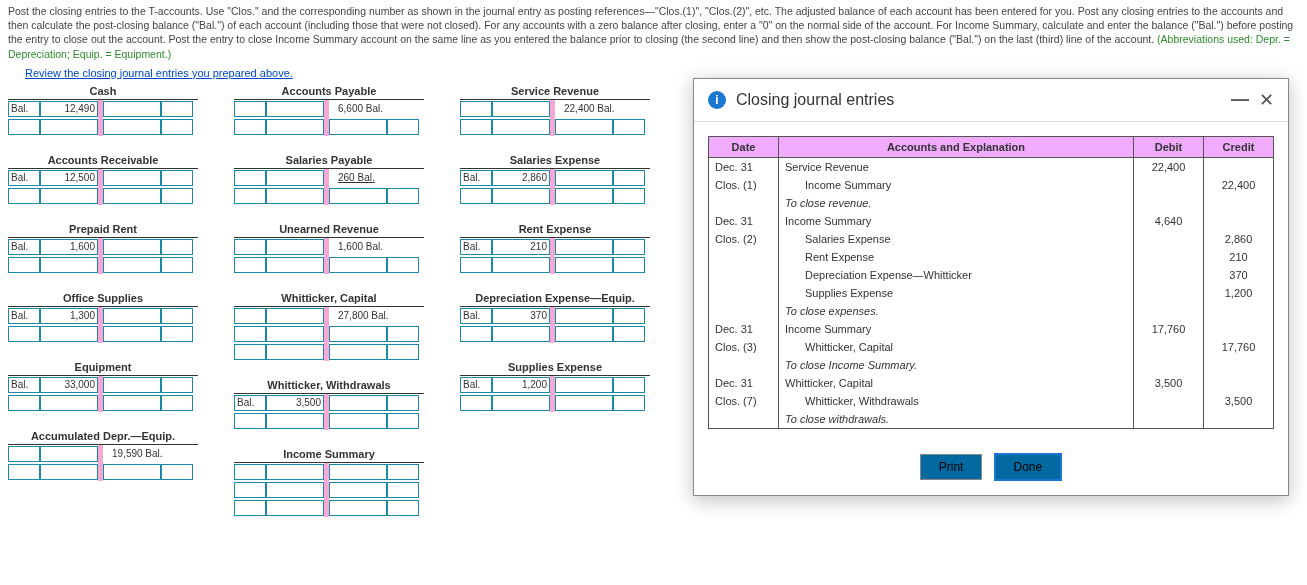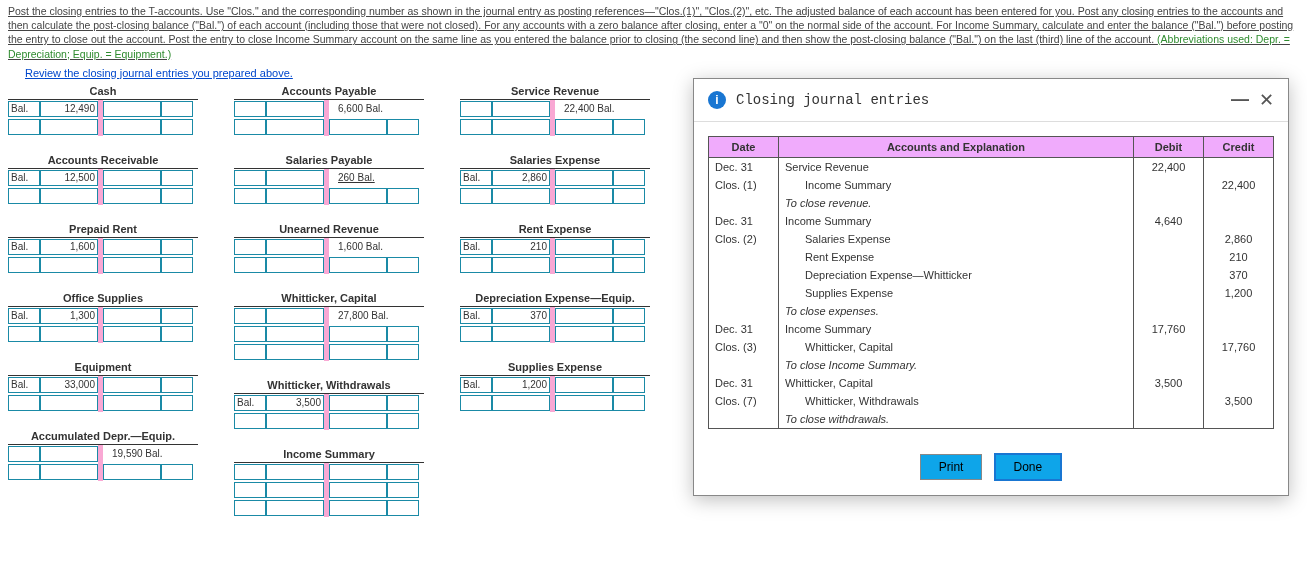--- a/index.html
+++ b/index.html
@@ -1,47 +1,47 @@
 <!DOCTYPE html>
 <html><head>
 <meta charset="utf-8">
 <style>
   * { box-sizing: border-box; margin: 0; padding: 0; }
   body { font-family: Arial, sans-serif; font-size: 11px; color: #333; background: #fff; width: 1307px; height: 585px; position: relative; padding: 4px 8px; }
-  .instructions { color: #444; line-height: 1.35; margin-bottom: 6px; font-size: 10.5px; text-decoration: underline; }
+  .instructions { color: #444; line-height: 1.35; margin-bottom: 6px; font-size: 10.5px; }
   .abbrev { color: #2e8b2e; }
   .review-link { color: #0047cc; text-decoration: underline; font-size: 11px; display: inline-block; margin-bottom: 6px; padding-left: 17px; }
   .taccounts { display: flex; gap: 36px; }
   .col { display: flex; flex-direction: column; gap: 18px; }
   .tacc { width: 190px; }
   .tacc-title { text-align: center; font-weight: 600; font-size: 11px; border-bottom: 1px solid #333; padding-bottom: 2px; }
   .tacc-body { display: flex; }
   .tside { width: 50%; }
   .tside.left { border-right: 5px solid #f9a8d4; }
   .trow { display: flex; height: 18px; align-items: center; }
   .cell { border: 1px solid #1a8aa6; height: 16px; background: #fff; font-size: 10px; padding: 0 2px; display: flex; align-items: center; }
   .lbl { width: 32px; justify-content: flex-start; }
   .val { width: 58px; justify-content: flex-end; }
   .balr { font-size: 10px; padding: 0 3px; white-space: nowrap; }
   
   .modal { position: absolute; right: 18px; top: 78px; width: 596px; background: #fff; border: 1px solid #888; box-shadow: 0 4px 18px rgba(0,0,0,.25); }
   .modal-hdr { display: flex; align-items: center; padding: 10px 14px; border-bottom: 1px solid #ddd; }
   .info-ico { width: 18px; height: 18px; border-radius: 50%; background: #1976d2; color: #fff; font-weight: bold; display: flex; align-items: center; justify-content: center; font-size: 12px; margin-right: 10px; }
-  .modal-title { font-size: 14px; color: #333; flex: 1; font-family: Liberation Mono, monospace; }
+  .modal-title { font-size: 16px; color: #333; flex: 1; }
   .modal-ctrls { display: flex; gap: 10px; font-size: 18px; color: #555; }
   .modal-body { padding: 14px; }
   .jtable { width: 100%; border-collapse: collapse; font-size: 11px; }
   .jtable th { border: 1px solid #555; padding: 4px 6px; font-weight: 600; background: #f0abfc; }
   .jtable td { border-left: 1px solid #555; border-right: 1px solid #555; padding: 3px 6px; height: 18px; }
   .jtable tr.lastrow td { border-bottom: 1px solid #555; }
   .indent1 { padding-left: 26px !important; }
   .italic { font-style: italic; }
   .num { text-align: center; }
   .modal-ftr { text-align: center; padding: 10px 0 14px; }
-  .btn { border: 1px solid #888; background: #0ea5e9; padding: 5px 18px; font-size: 12px; margin: 0 4px; cursor: pointer; }
+  .btn { border: 1px solid #888; background: #0369a1; padding: 5px 18px; font-size: 12px; margin: 0 4px; cursor: pointer; }
   .btn.done { border: 2px solid #1976d2; }
 </style>
 </head>
 <body>
 
 
 
 <div class="instructions">
   <span>Post the closing entries to the T-accounts. Use "Clos." and the corresponding number as shown in the journal entry as posting references—"Clos.(1)", "Clos.(2)", etc. The adjusted balance of each account has been entered for you. Post any closing entries to the accounts and then calculate the post-closing balance ("Bal.") of each account (including those that were not closed). For any accounts with a zero balance after closing, enter a "0" on the normal side of the account. For Income Summary, calculate and enter the balance ("Bal.") before posting the entry to close out the account. Post the entry to close Income Summary account on the same line as you entered the balance prior to closing (the second line) and then show the post-closing balance ("Bal.") on the last (third) line of the account. </span><span class="abbrev">(Abbreviations used: Depr. = Depreciation; Equip. = Equipment.)</span>
 </div>

